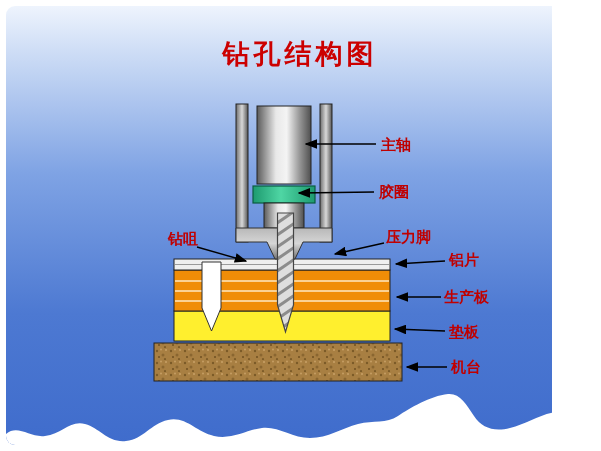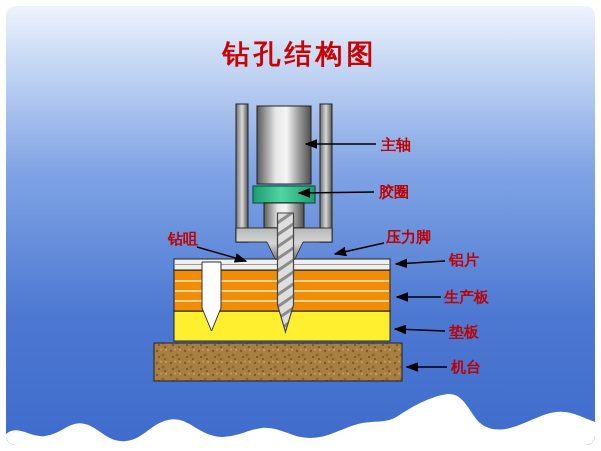--- a/index.html
+++ b/index.html
@@ -1,17 +1,17 @@
 <!DOCTYPE html>
 <html><head>
 <meta charset="utf-8">
 <style>
   html,body{margin:0;padding:0;background:#ffffff;}
   .stage{
-    position:relative;width:601px;height:451px;background:#ffffff;
+    position:relative;width:552px;height:451px;background:#ffffff;
     font-family:"Liberation Sans", sans-serif;overflow:hidden;
   }
   svg{display:block;}
   .lbl{font-weight:bold;font-size:15px;fill:#c00000;}
   .title{font-weight:bold;font-size:27px;fill:#cc0000;letter-spacing:4px;}
   .arrow{stroke:#000;stroke-width:1.4;fill:none;}
   .outline{stroke:#222;stroke-width:1;}
 </style>
 </head>
 <body>

